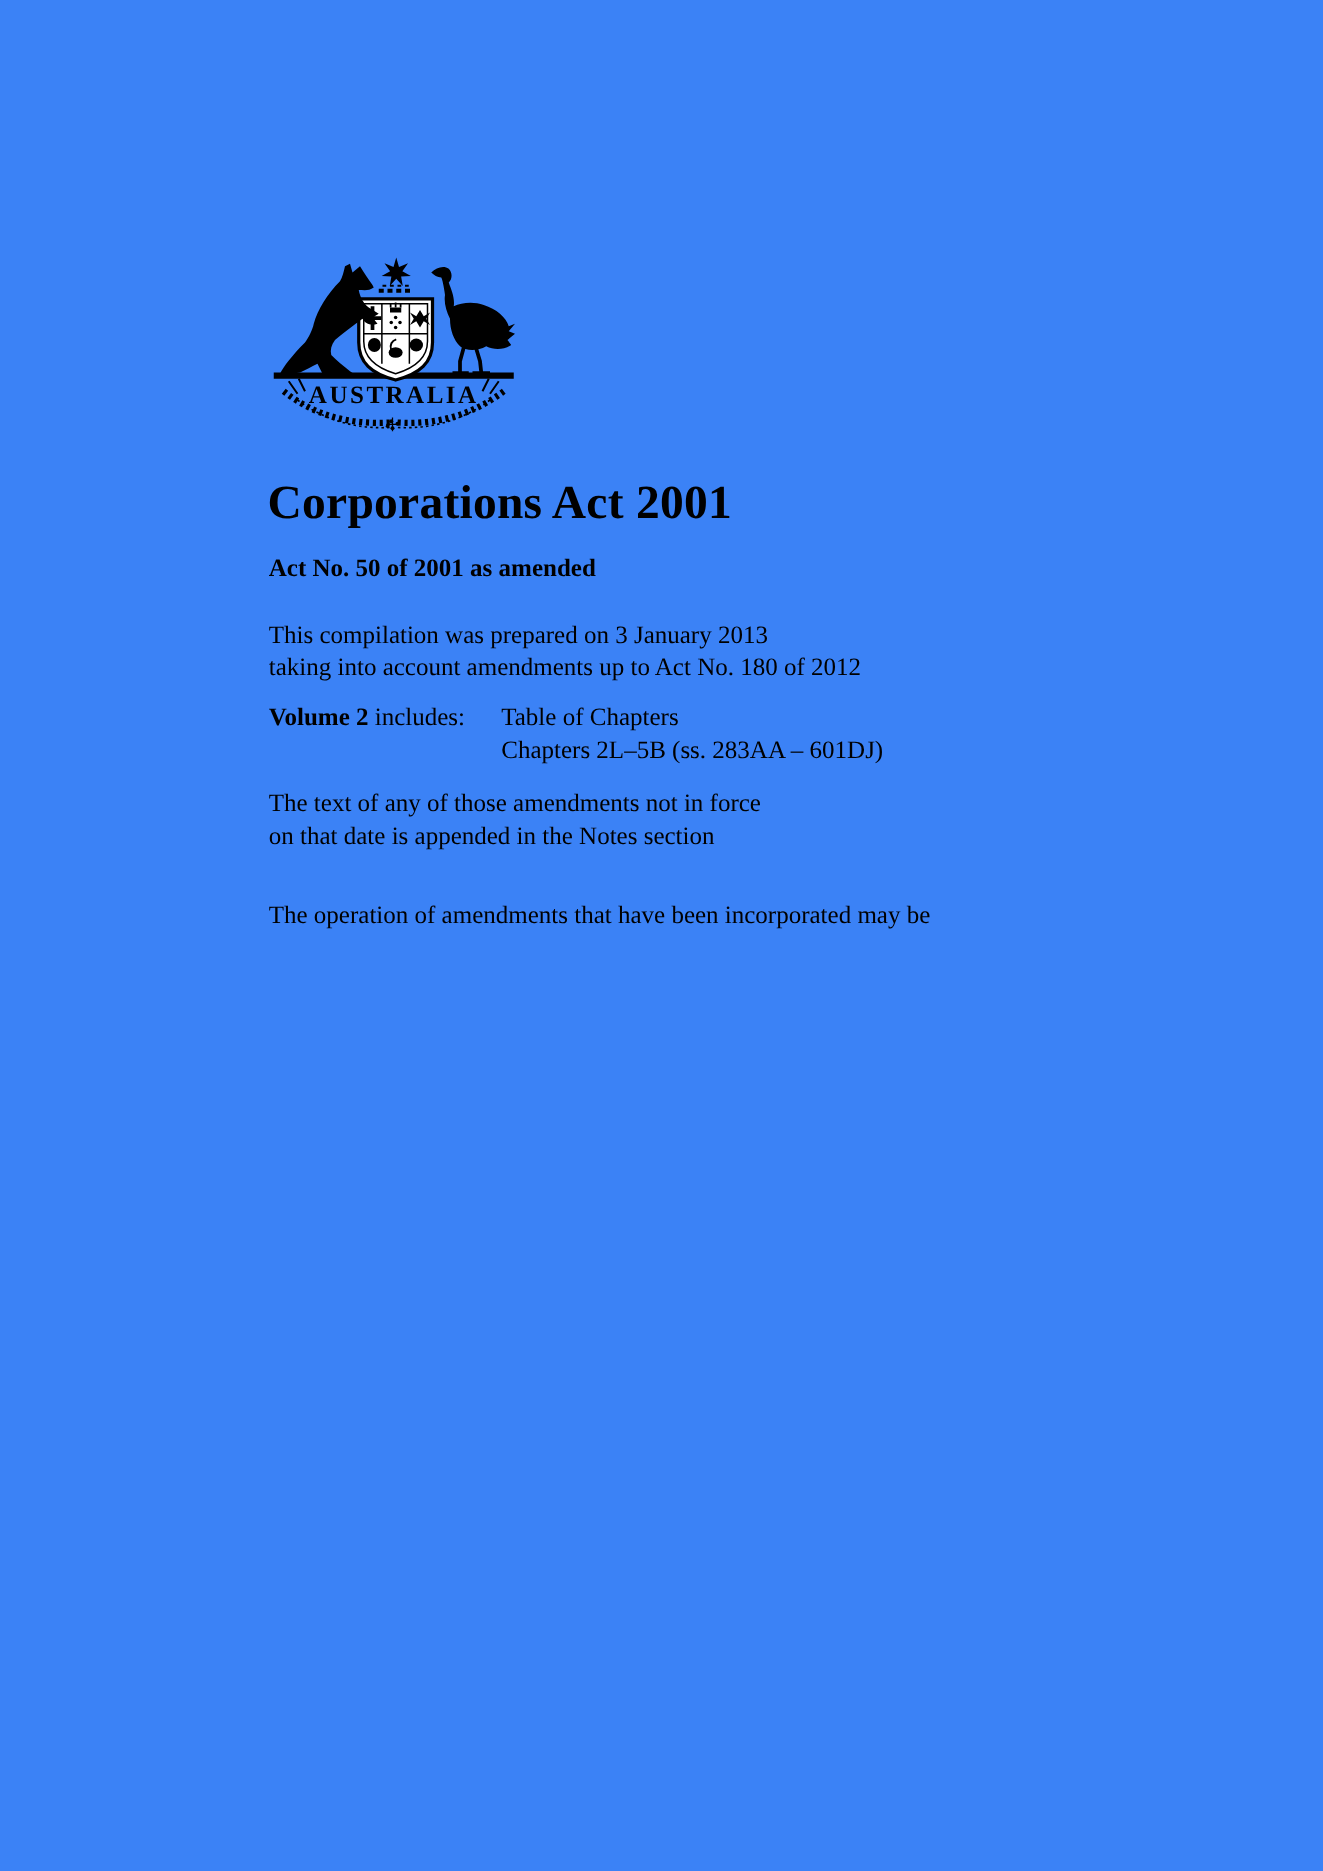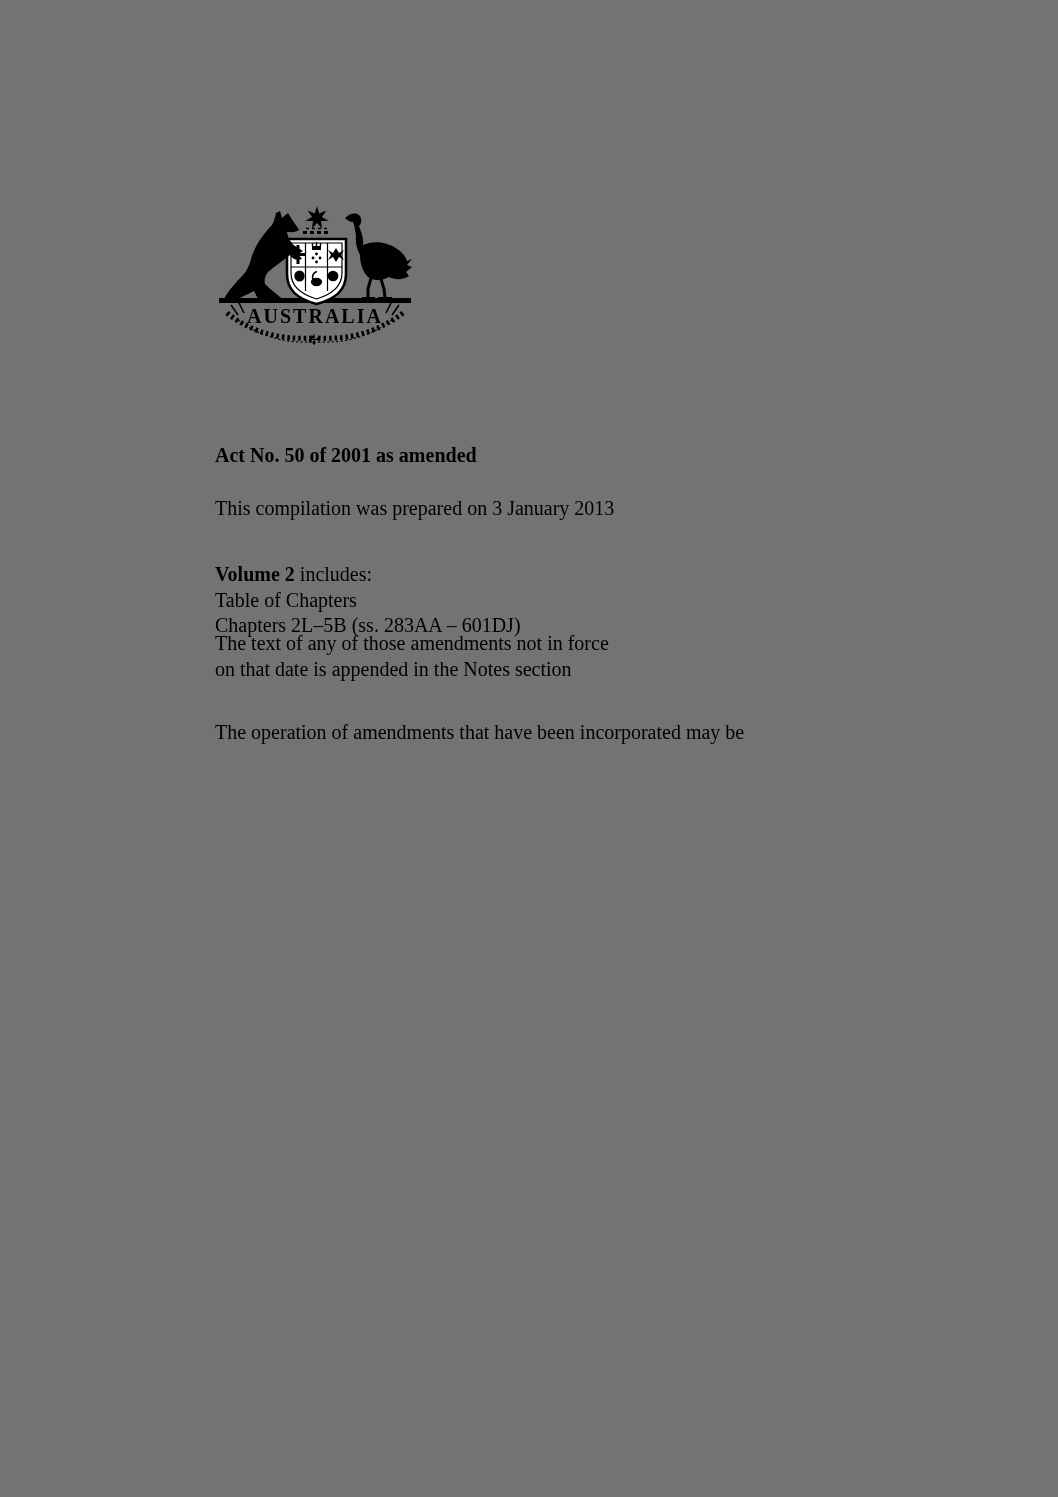--- a/index.html
+++ b/index.html
@@ -1,20 +1,20 @@
 <!DOCTYPE html>
 <html><head>
 <meta charset="utf-8">
 <style>
   html, body { margin: 0; padding: 0; background: #ffffff; }
   .page {
     position: relative;
     width: 1058px;
     height: 1497px;
-    background: #737373;
+    background: #3b82f6;
     font-family: "Liberation Serif", "DejaVu Serif", serif;
     color: #000000;
     overflow: hidden;
   }
   .arms {
     position: absolute;
     left: 214px;
     top: 198px;
     width: 200px;
     height: 150px;
@@ -41,21 +41,21 @@
   }
   .para {
     position: absolute;
     left: 215px;
     margin: 0;
     font-size: 20px;
     line-height: 25.5px;
   }
   .para .line { display: block; white-space: nowrap; }
   .compilation { top: 496px; }
-  .vol-row { top: 562px; display: flex; flex-direction: column; }
+  .vol-row { top: 562px; display: flex; }
   .vol-label { width: 186px; white-space: nowrap; }
   .vol-items .line { display: block; white-space: nowrap; }
   .note-amendments { top: 631px; }
   .note-operation { top: 720px; }
   .arms text {
     font-family: "Liberation Serif", "DejaVu Serif", serif;
     font-weight: bold;
     letter-spacing: 2px;
     fill: #000000;
   }
@@ -143,25 +143,27 @@
       <path d="M189,115 Q152,143 104,140" stroke-width="5" stroke-dasharray="2.5 3"></path>
       <path d="M178,122 Q146,146 104,144" stroke-width="1.3" stroke-dasharray="2 2.5"></path>
       <path d="M100,136 L100,147 M95,141.5 L106,141.5" stroke-width="1"></path>
       <circle cx="99" cy="139" r="1.6" fill="#000" stroke="none"></circle>
       <circle cx="104" cy="141" r="1.6" fill="#000" stroke="none"></circle>
       <circle cx="100" cy="144.5" r="1.6" fill="#000" stroke="none"></circle>
       <circle cx="96" cy="143" r="1.4" fill="#000" stroke="none"></circle>
     </g>
   </svg>
 
+  <h1 class="doc-title">Corporations Act 2001</h1>
 
   <p class="act-line">Act No. 50 of 2001 as amended</p>
 
   <p class="para compilation">
     <span class="line">This compilation was prepared on 3 January 2013</span>
+    <span class="line">taking into account amendments up to Act No. 180 of 2012</span>
   </p>
 
   <div class="para vol-row">
     <div class="vol-label"><b>Volume 2</b><span> includes:</span></div>
     <div class="vol-items">
       <span class="line">Table of Chapters</span>
       <span class="line">Chapters 2L–5B (ss. 283AA – 601DJ)</span>
     </div>
   </div>
 

